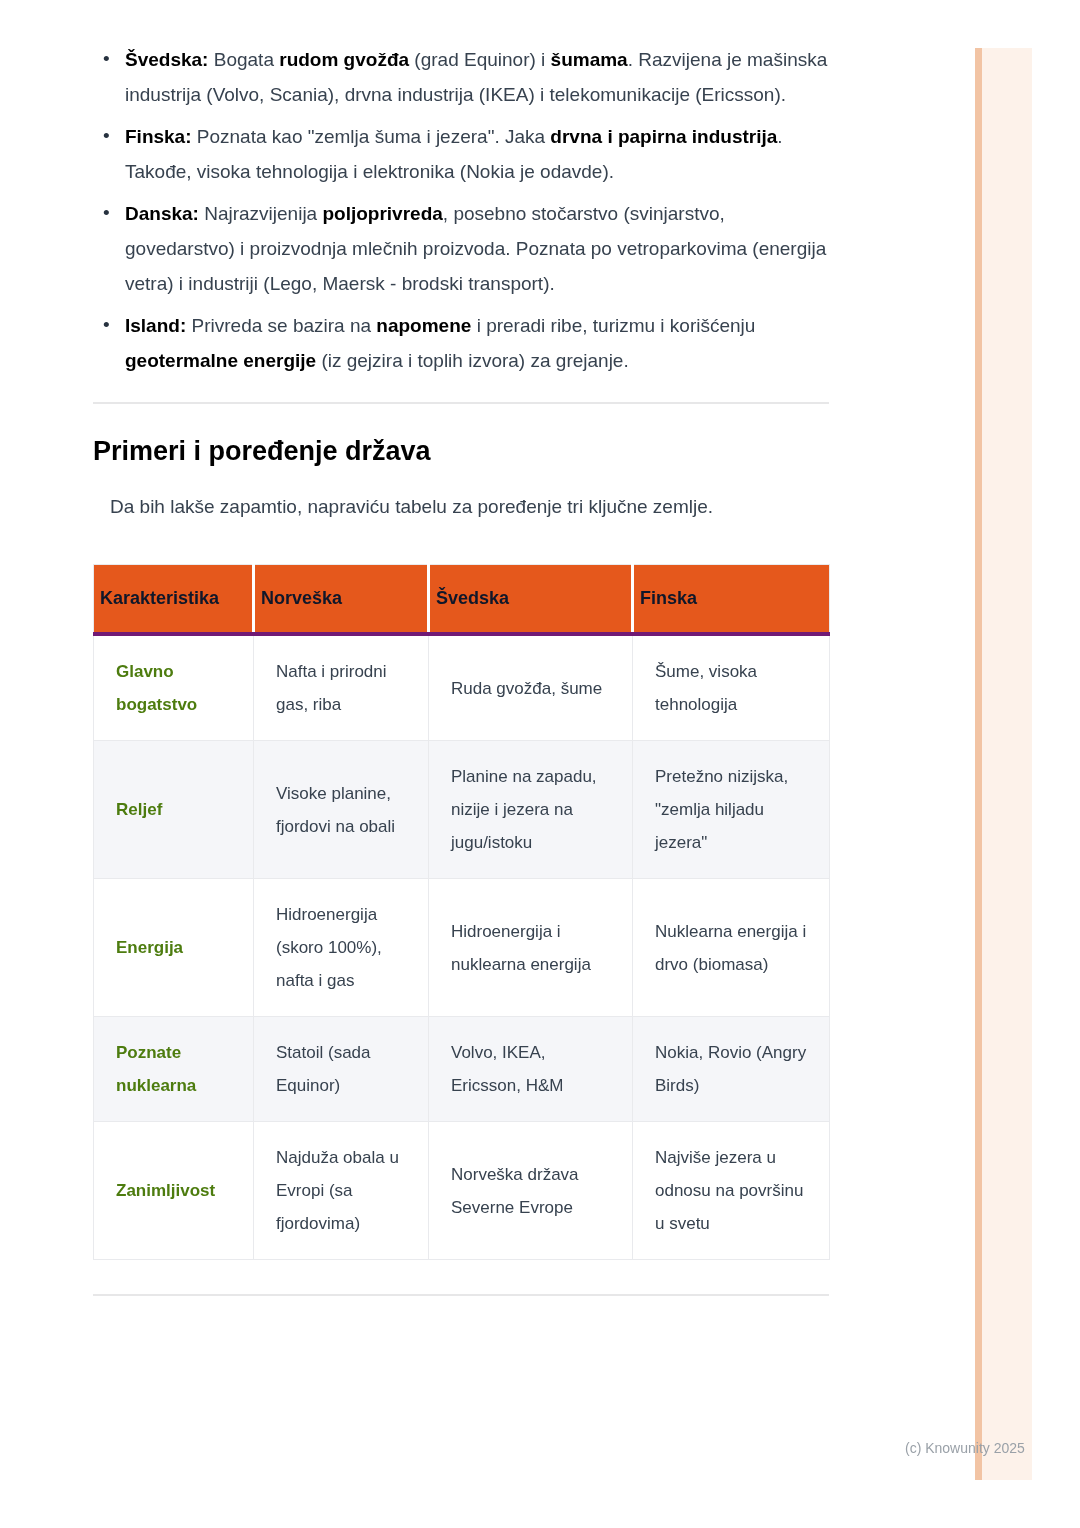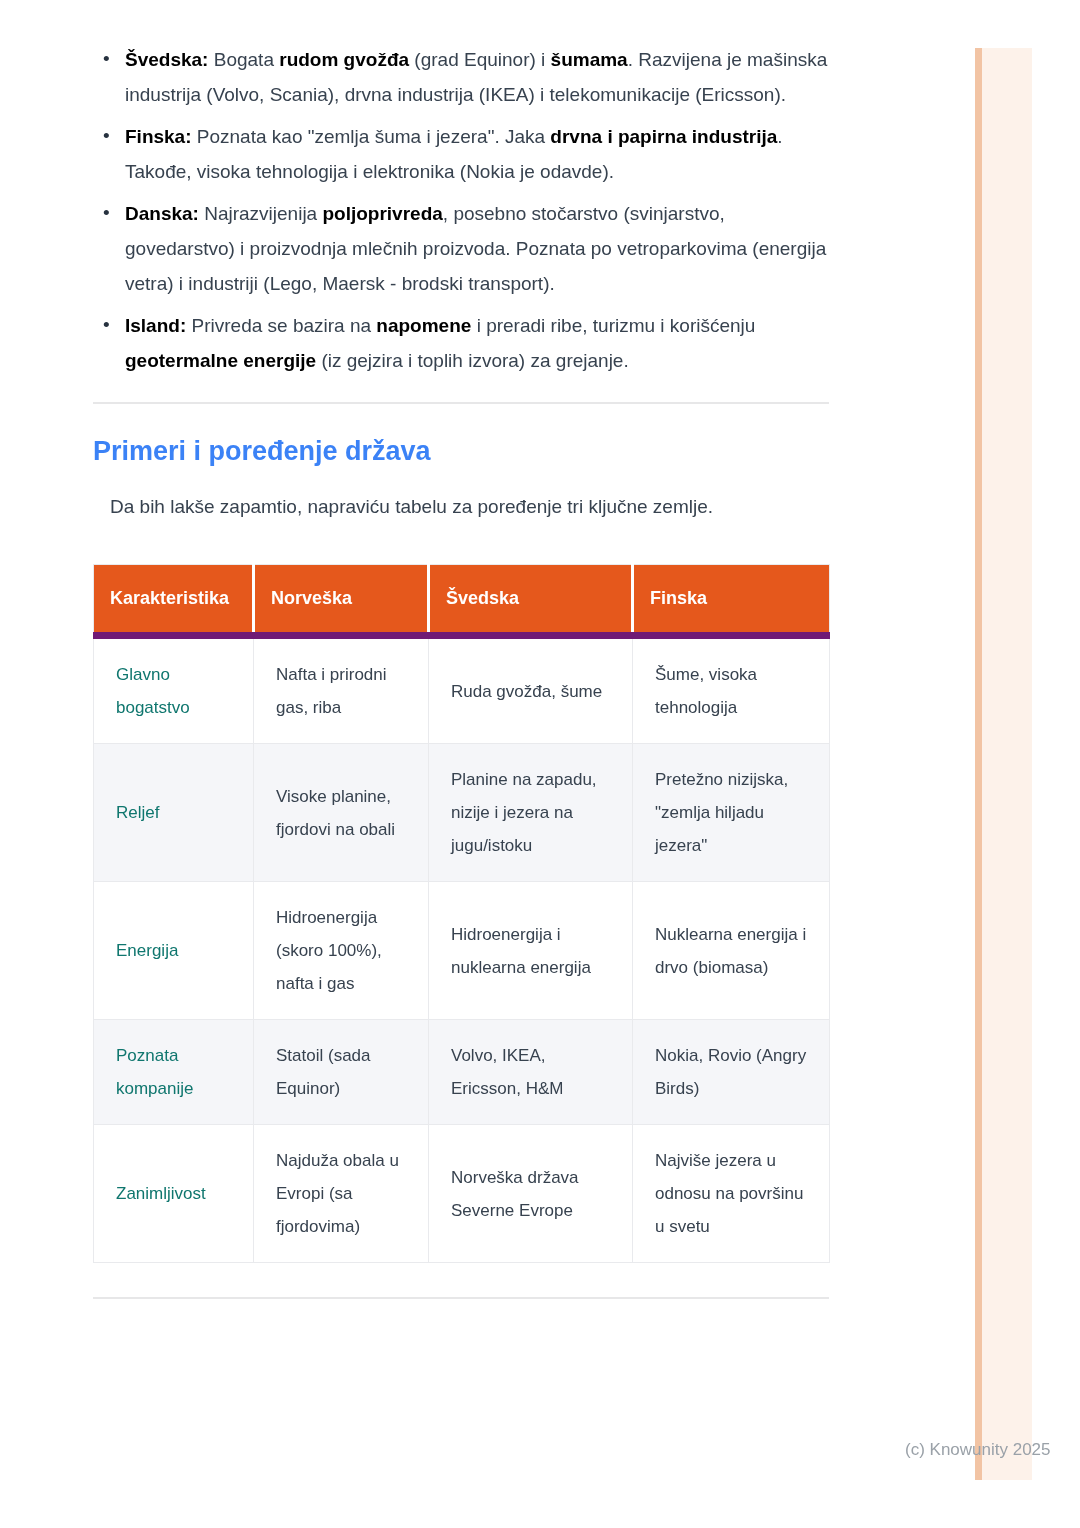--- a/index.html
+++ b/index.html
@@ -28,53 +28,53 @@
   ul.bullets li { position:relative; padding-left:32px; margin-bottom:7px; }
   .dot {
     position:absolute; left:10px; top:-1px;
     font-size:19px; color:#27323F;
   }
   b, .seg-b { font-weight:bold; color:#000000; }
   .seg { color:#37424F;margin-top:32px; }
   .divider { height:2px; background:#E7E7E8; border:none; margin:24px 0 0 0; }
   .divider.after-table { margin-top:34px; }
   h2.section-title {
-    color:#3b82f6; font-size:27px; line-height:31px;
+    color:#000000; font-size:27px; line-height:31px;
     font-weight:bold; margin:32px 0 0 0;
   }
   h2.section-title.second { margin-top:38px; }
   p.intro { font-size:19px; line-height:27px; margin:26px 0 0 17px; color:#37424F; }
   table.compare {
     width:736px; margin-top:44px;
     border-collapse:collapse;
     border:1px solid #E9EAED;
     table-layout:fixed;
   }
   th {
-    background:#E5581C; color:#ffffff;
+    background:#E5581C; color:#0f172a;
     font-size:18px; font-weight:bold; text-align:left;
-    padding:23px 16px;
+    padding:23px 6px;
     border-right:3px solid #ffffff;
-    border-bottom:7px solid #701a75;
+    border-bottom:4px solid #701a75;
   }
   th:last-child { border-right:1px solid #E9EAED; }
   td {
     border:1px solid #E9EAED;
     padding:19px 22px;
     font-size:17px; line-height:33px;
     vertical-align:middle;
     color:#37424F;
     background:#ffffff;
     word-wrap:break-word;
   }
-  td.label { font-weight:normal; color:#0f766e; }
+  td.label { font-weight:bold; color:#4d7c0f; }
   tbody tr:nth-child(even) td { background:#F5F6F9; }
   .footer {
     position:absolute; top:1440px; left:905px;
-    font-size:17px; color:#9AA1A8; z-index:2;
+    font-size:14px; color:#9AA1A8; z-index:2;
   }
 </style>
 </head>
 <body>
 
 <div class="stripe"></div>
 
 <div class="content">
 
   <ul class="bullets">
@@ -130,21 +130,21 @@
         <td>Planine na zapadu, nizije i jezera na jugu/istoku</td>
         <td>Pretežno nizijska, "zemlja hiljadu jezera"</td>
       </tr>
       <tr>
         <td class="label">Energija</td>
         <td>Hidroenergija (skoro 100%), nafta i gas</td>
         <td>Hidroenergija i nuklearna energija</td>
         <td>Nuklearna energija i drvo (biomasa)</td>
       </tr>
       <tr>
-        <td class="label">Poznata kompanije</td>
+        <td class="label">Poznate nuklearna</td>
         <td>Statoil (sada Equinor)</td>
         <td>Volvo, IKEA, Ericsson, H&amp;M</td>
         <td>Nokia, Rovio (Angry Birds)</td>
       </tr>
       <tr>
         <td class="label">Zanimljivost</td>
         <td>Najduža obala u Evropi (sa fjordovima)</td>
         <td>Norveška država Severne Evrope</td>
         <td>Najviše jezera u odnosu na površinu u svetu</td>
       </tr>

